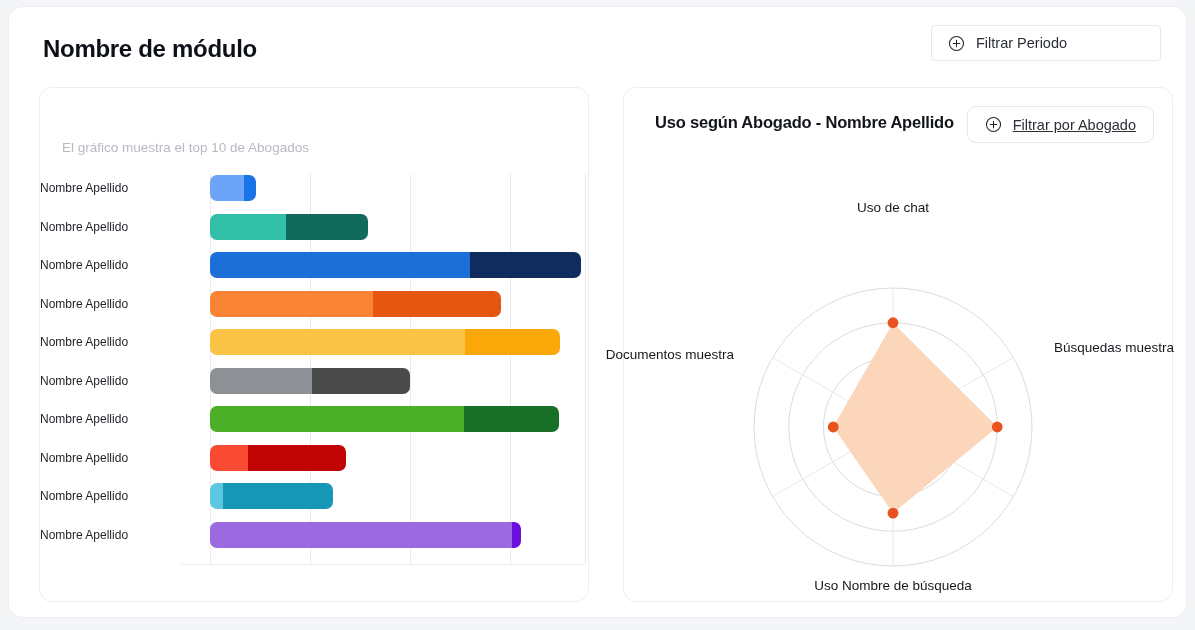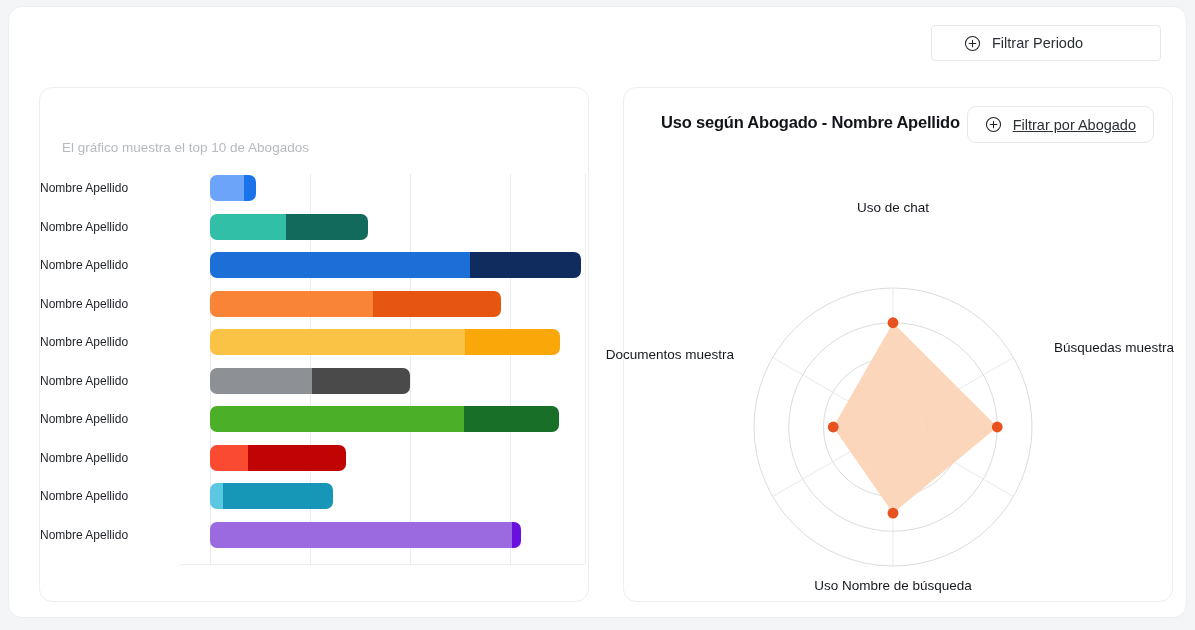--- a/index.html
+++ b/index.html
@@ -25,21 +25,21 @@
   }
   .page-title{
     position:absolute;left:34px;top:28px;
     font-size:24px;font-weight:700;color:#0d1016;
     letter-spacing:-.3px;white-space:nowrap;
   }
   .filter-period-btn{
     position:absolute;right:25px;top:18px;
     height:36px;min-width:230px;
     display:flex;align-items:center;gap:11px;
-    padding:0 32px;
+    padding:0 16px;
     background:#ffffff;
     border:1px solid #e6e8eb;
     border-radius:4px;
     box-sizing:border-box;
     cursor:pointer;
   }
   .filter-period-btn .lbl{font-size:14.5px;color:#2b2f36;white-space:nowrap;}
   .plus-icon{width:17px;height:17px;display:block;flex:0 0 auto;}
   
   .card{
@@ -50,21 +50,21 @@
     box-sizing:border-box;
   }
   #card-left{left:30px;top:80px;width:550px;height:515px;}
   #card-right{left:614px;top:80px;width:550px;height:515px;}
   .card-title{
     position:absolute;
     font-size:16.5px;font-weight:700;color:#111419;
     letter-spacing:-.2px;white-space:nowrap;
   }
   #card-left .card-title{left:22px;top:22px;}
-  #card-right .card-title{left:31px;top:25px;margin-left:6px;}
+  #card-right .card-title{left:31px;top:25px;}
   .card-sub{
     position:absolute;left:22px;top:52px;
     font-size:13.5px;color:#b6bac0;white-space:nowrap;
   }
   .filter-abogado-btn{
     position:absolute;right:18px;top:18px;
     height:37px;
     display:flex;align-items:center;gap:11px;
     padding:0 17px;
     background:#ffffff;border:1px solid #e6e8eb;border-radius:9px;
@@ -93,20 +93,21 @@
   .radar-label{
     position:absolute;font-size:13.5px;color:#15181d;white-space:nowrap;
   }
 </style>
 </head>
 <body>
 
 <div class="page">
 
   <div class="page-header">
+    <div class="page-title">Nombre de módulo</div>
 
     <div class="filter-period-btn">
       <svg class="plus-icon" viewBox="0 0 20 20">
         <circle cx="10" cy="10" r="8.3" fill="none" stroke="#21252b" stroke-width="1.25"></circle>
         <path d="M10 6.1 V13.9 M6.1 10 H13.9" stroke="#21252b" stroke-width="1.25" stroke-linecap="round"></path>
       </svg>
       <span class="lbl">Filtrar Periodo</span>
     </div>
   </div>
 

